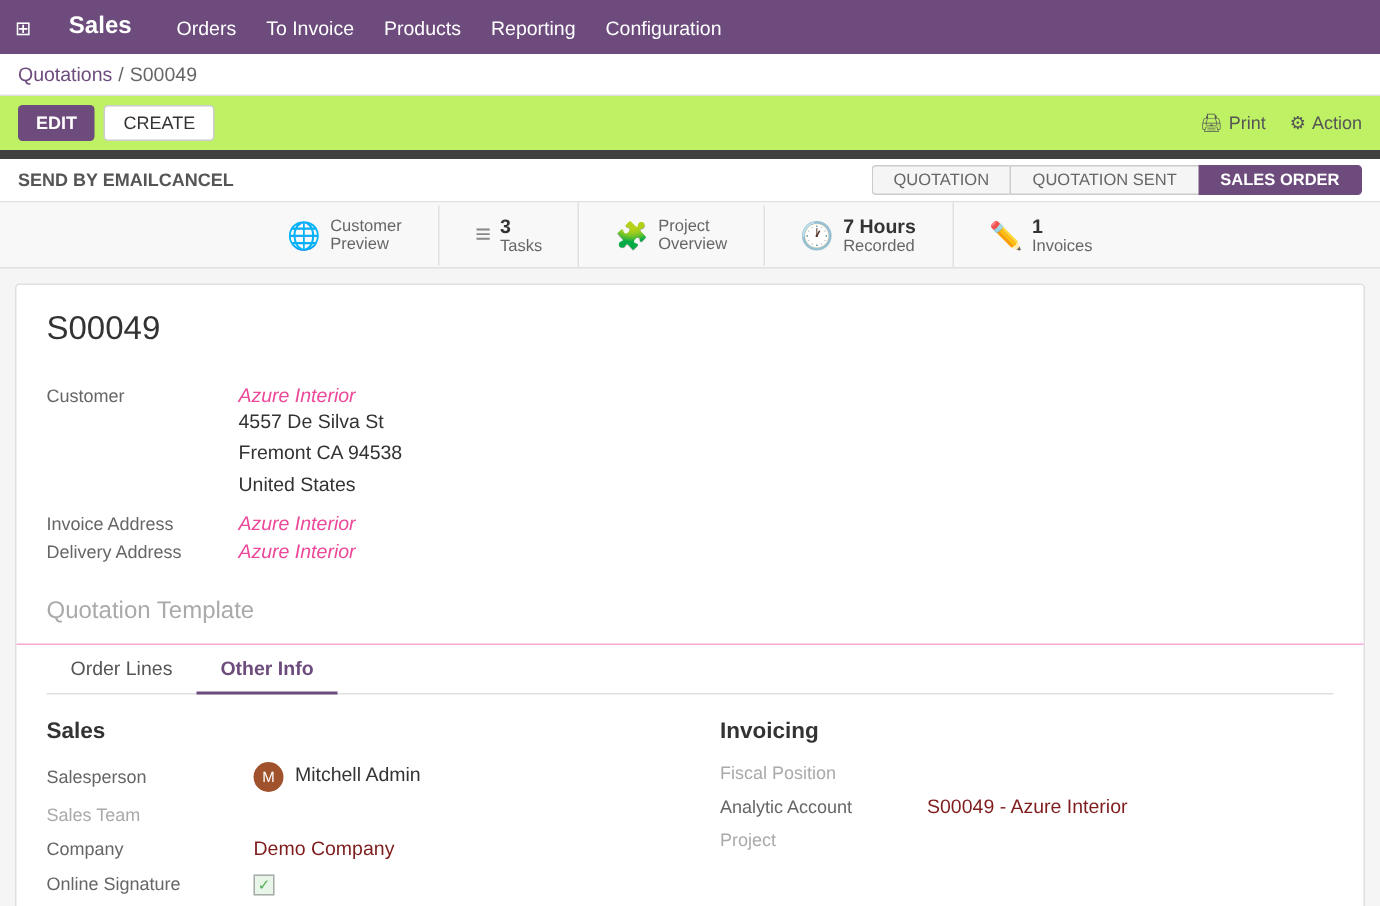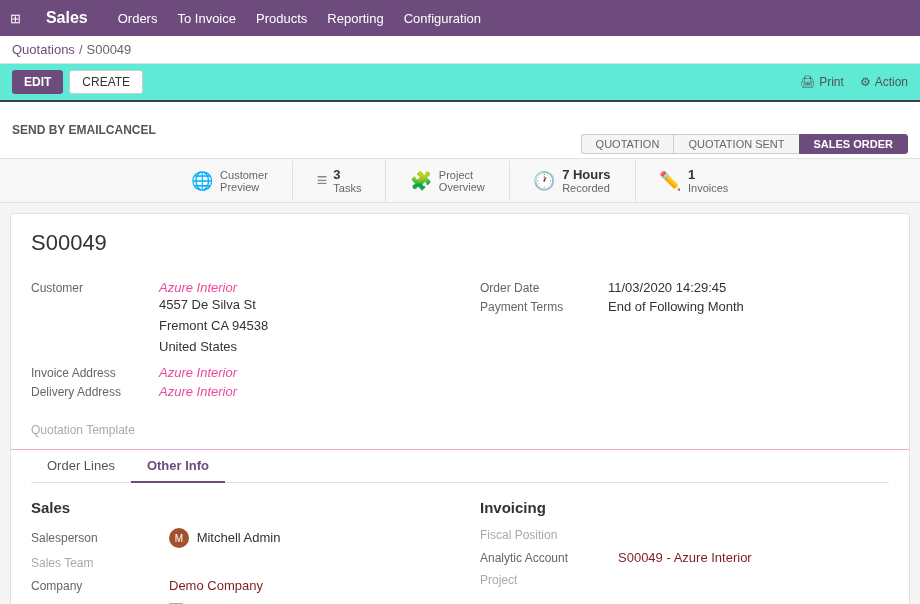--- a/index.html
+++ b/index.html
@@ -27,26 +27,26 @@
       border-bottom: 1px solid #e0e0e0;
       display: flex;
       align-items: center;
       gap: 4px;
     }
     .breadcrumb a { color: #6d4c7d; text-decoration: none; }
     .breadcrumb span { color: #666; }
 
     
     .action-bar {
-      background: #5eead4;
+      background: #bef264;
       padding: 6px 12px;
       display: flex;
       align-items: center;
       justify-content: space-between;
-      border-bottom: 2px solid #404040;
+      border-bottom: 6px solid #404040;
     }
     .action-bar-left { display: flex; gap: 6px; }
     .action-bar-right { display: flex; gap: 16px; align-items: center; }
 
     .btn-edit {
       background: #6d4c7d;
       color: white;
       border: none;
       padding: 4px 12px;
       border-radius: 3px;
@@ -97,21 +97,20 @@
       border: none;
       color: #555;
       cursor: pointer;
       font-size: 12px;
       font-weight: bold;
     }
     .status-steps {
       display: flex;
       align-items: center;
       gap: 0;
-      margin-top: 28px;
     }
     .status-step {
       padding: 3px 14px;
       font-size: 11px;
       color: #666;
       border: 1px solid #ccc;
       border-right: none;
       background: #f5f5f5;
       cursor: pointer;
       position: relative;
@@ -184,21 +183,21 @@
     .field-label {
       color: #666;
       min-width: 120px;
       font-size: 12px;
       padding-top: 1px;
     }
     .field-value { font-size: 13px; color: #333; }
     .field-value a { color: #ec4899; text-decoration: none; font-style: italic; }
     .address-block { font-size: 13px; color: #333; line-height: 1.6; }
 
-    .quotation-template { font-size: 12px; color: #aaa; padding: 4px 20px 12px 20px; }
+    .quotation-template { font-size: 16px; color: #aaa; padding: 4px 20px 12px 20px; }
 
     
     .tabs {
       border-top: 1px solid #f9a8d4;
       padding: 0 20px;
       display: flex;
       gap: 0;
     }
     .tab {
       padding: 8px 16px;
@@ -392,30 +391,20 @@
         </span>
       </div>
       <div class="field-row">
         <span class="field-label">Delivery Address</span>
         <span class="field-value">
           <a>Azure Interior</a>
         </span>
       </div>
     </div>
 
-    <div class="field-group">
-      <div class="field-row">
-        <span class="field-label">Order Date</span>
-        <span class="field-value">11/03/2020 14:29:45</span>
-      </div>
-      <div class="field-row">
-        <span class="field-label">Payment Terms</span>
-        <span class="field-value">End of Following Month</span>
-      </div>
-    </div>
   </div>
 
   <div class="quotation-template">
     <span>Quotation Template</span>
   </div>
 
   <div class="tabs">
     <div class="tab">Order Lines</div>
     <div class="tab active">Other Info</div>
   </div>

